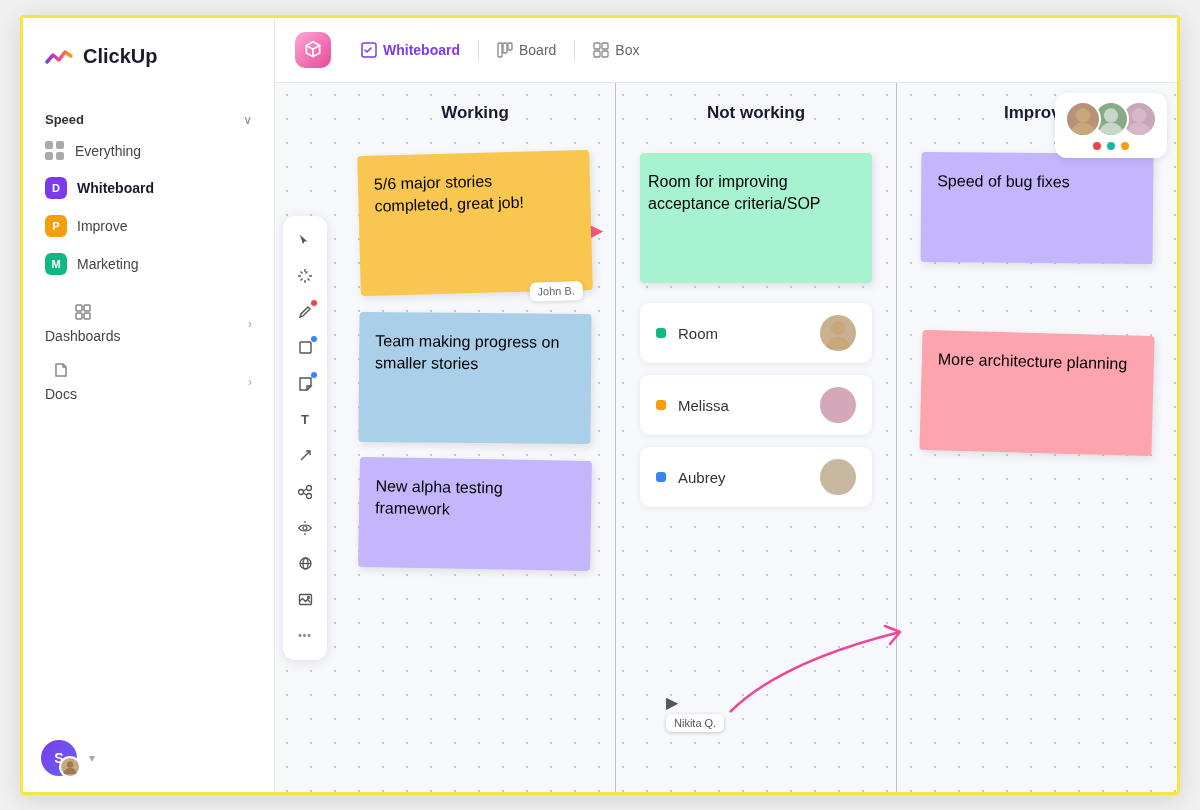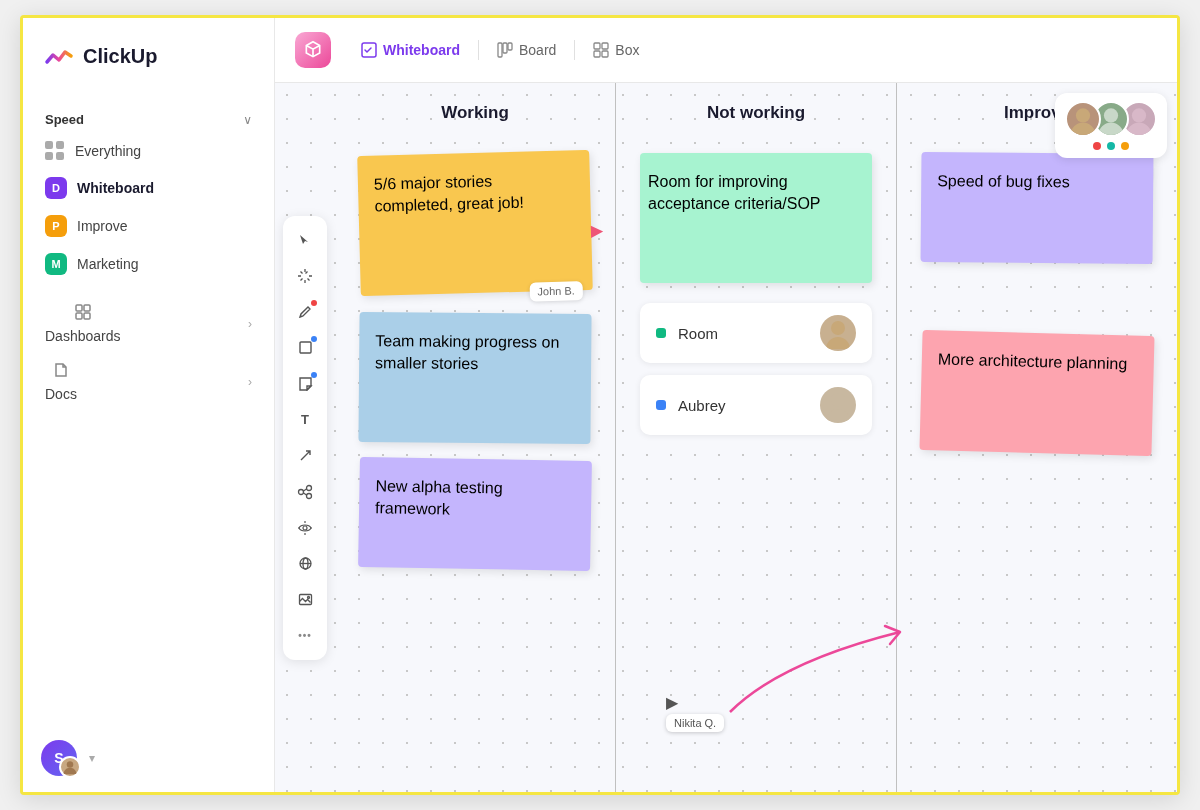--- a/index.html
+++ b/index.html
@@ -635,20 +635,30 @@
           </div>
 
           <div style="margin-top:20px;">
             <div class="person-card">
               <div class="person-dot" style="background:#10b981;"></div>
               <span>Room</span>
               <div class="person-avatar" style="background:#c8b090;">
                 <svg viewBox="0 0 36 36" fill="none">
                   <circle cx="18" cy="13" r="7" fill="#c8a878"></circle>
                   <path d="M6 34c0-6.6 5.4-12 12-12s12 5.4 12 12" fill="#c8a878"></path>
+                </svg>
+              </div>
+            </div>
+            <div class="person-card">
+              <div class="person-dot" style="background:#f59e0b;"></div>
+              <span>Melissa</span>
+              <div class="person-avatar" style="background:#d4a8b8;">
+                <svg viewBox="0 0 36 36" fill="none">
+                  <circle cx="18" cy="13" r="7" fill="#d4a8b8"></circle>
+                  <path d="M6 34c0-6.6 5.4-12 12-12s12 5.4 12 12" fill="#d4a8b8"></path>
                 </svg>
               </div>
             </div>
             <div class="person-card">
               <div class="person-dot" style="background:#3b82f6;"></div>
               <span>Aubrey</span>
               <div class="person-avatar" style="background:#c8b8a0;">
                 <svg viewBox="0 0 36 36" fill="none">
                   <circle cx="18" cy="13" r="7" fill="#c8b8a0"></circle>
                   <path d="M6 34c0-6.6 5.4-12 12-12s12 5.4 12 12" fill="#c8b8a0"></path>

